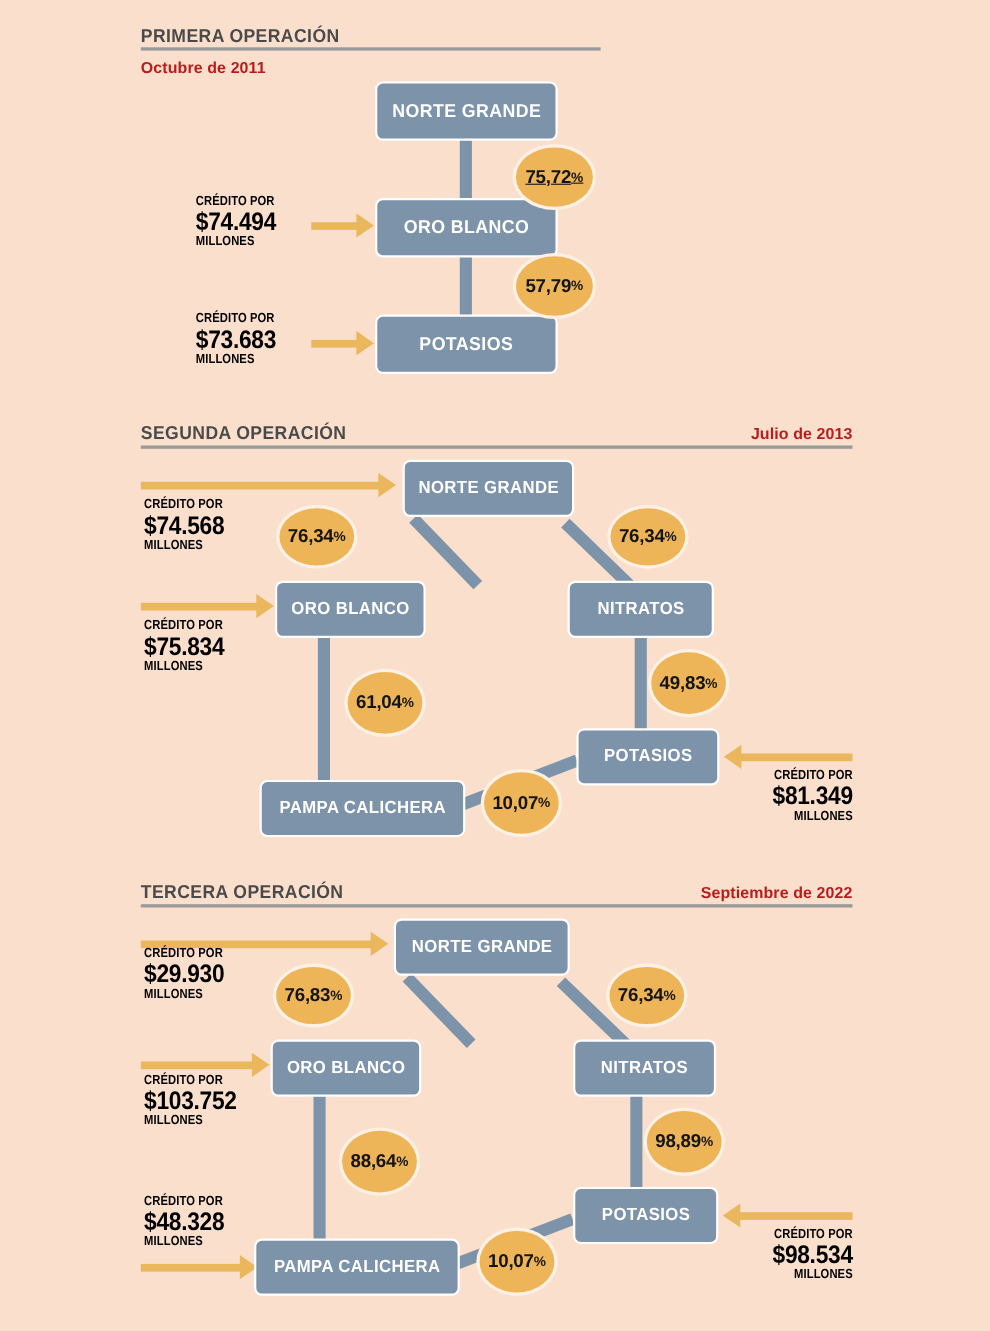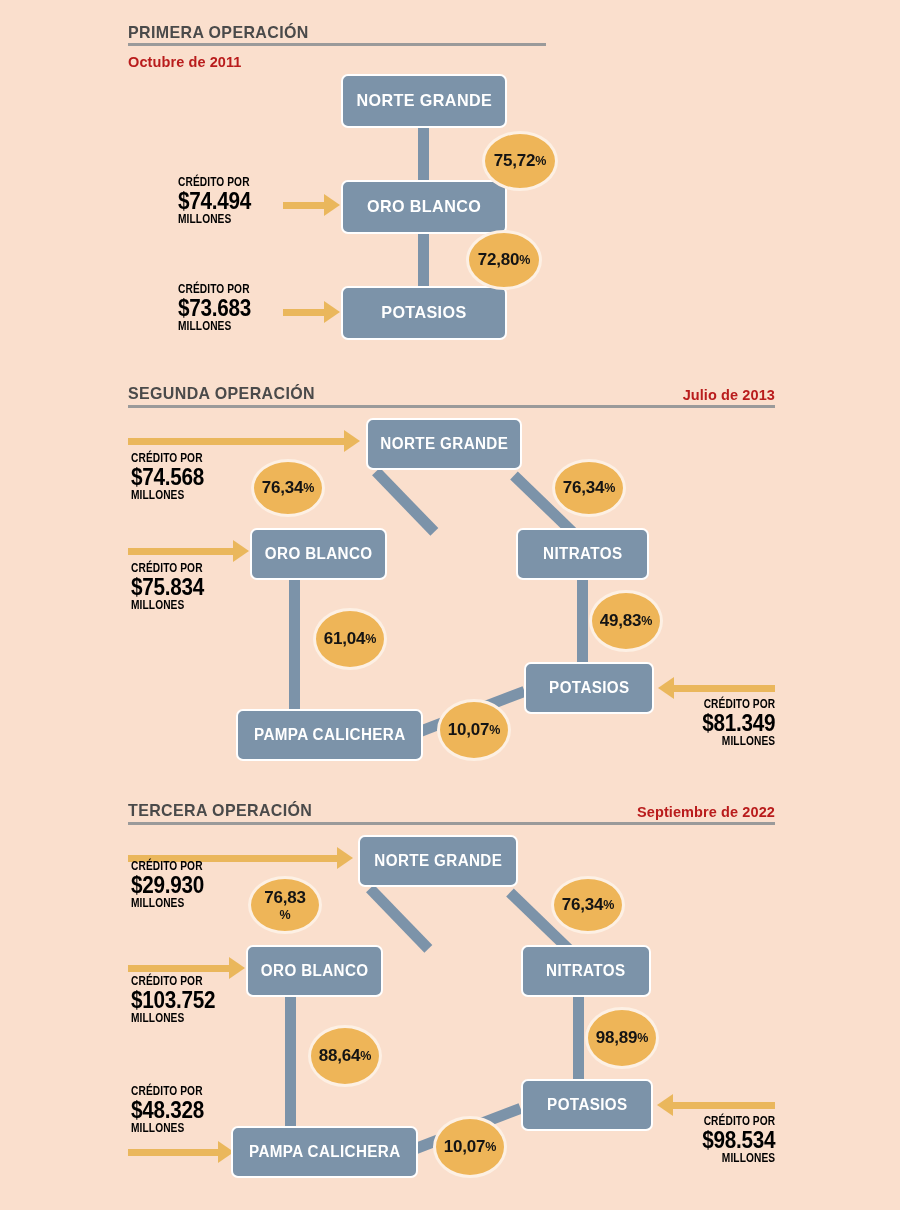--- a/index.html
+++ b/index.html
@@ -123,26 +123,26 @@
     <div class="node" style="left:341px;top:74px;width:166px;height:54px;font-size:17px;">
       <span>NORTE GRANDE</span>
       </div>
     <div class="node" style="left:341px;top:180px;width:166px;height:54px;font-size:17px;">
       <span>ORO BLANCO</span>
       </div>
     <div class="node" style="left:341px;top:286px;width:166px;height:54px;font-size:17px;">
       <span>POTASIOS</span>
       </div>
 
-    <div class="pct" style="left:482px;top:131px;width:76px;height:60px;">
+    <div class="pct" style="left:466px;top:131px;width:76px;height:60px;text-decoration:underline;">
       <b>75,72</b>
         <i>%</i>
       </div>
     <div class="pct" style="left:466px;top:230px;width:76px;height:60px;">
-      <b>72,80</b>
+      <b>57,79</b>
         <i>%</i>
       </div>
 
     <div class="credit" style="left:178px;top:176px;">
       <div class="c-top">CRÉDITO POR</div>
       <div class="c-amt">$74.494</div>
       <div class="c-bot">MILLONES</div>
     </div>
     <div class="arrow ltr" style="left:283px;top:194px;width:57px;height:22px;">
       <div class="tail" style="left:0;width:44px;"></div>
@@ -261,21 +261,21 @@
     <div class="node" style="left:521px;top:945px;width:130px;height:52px;font-size:16px;">
       <span>NITRATOS</span>
       </div>
     <div class="node" style="left:231px;top:1126px;width:187px;height:52px;font-size:16px;">
       <span>PAMPA CALICHERA</span>
       </div>
     <div class="node" style="left:521px;top:1079px;width:132px;height:52px;font-size:16px;">
       <span>POTASIOS</span>
       </div>
 
-    <div class="pct" style="left:248px;top:876px;width:74px;height:58px;flex-direction:column;">
+    <div class="pct" style="left:248px;top:876px;width:74px;height:58px;">
       <b>76,83</b>
         <i>%</i>
       </div>
     <div class="pct" style="left:551px;top:876px;width:74px;height:58px;">
       <b>76,34</b>
         <i>%</i>
       </div>
     <div class="pct" style="left:308px;top:1025px;width:74px;height:62px;">
       <b>88,64</b>
         <i>%</i>

